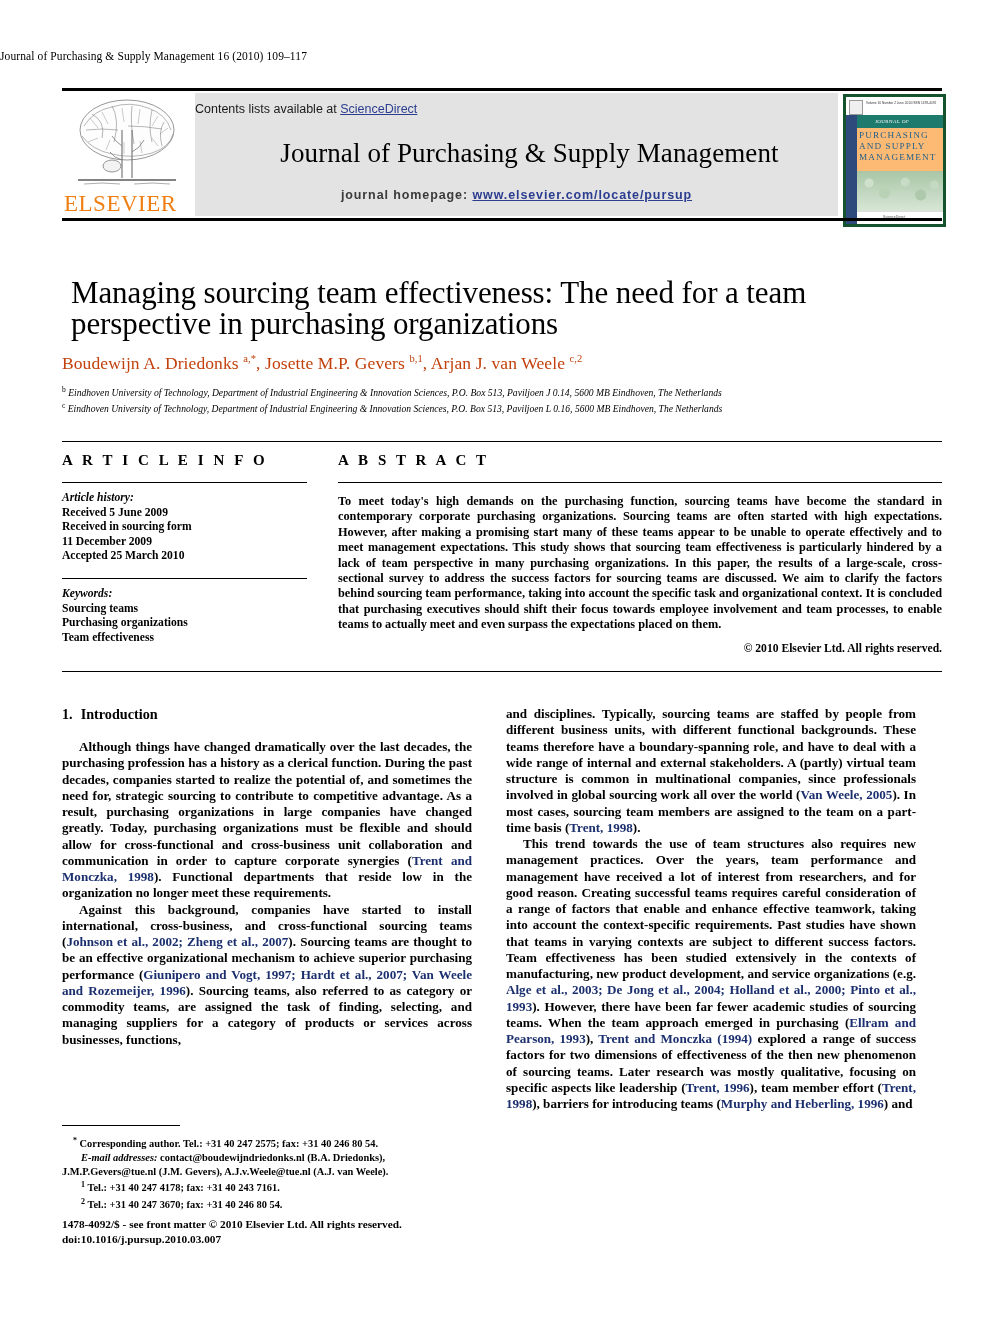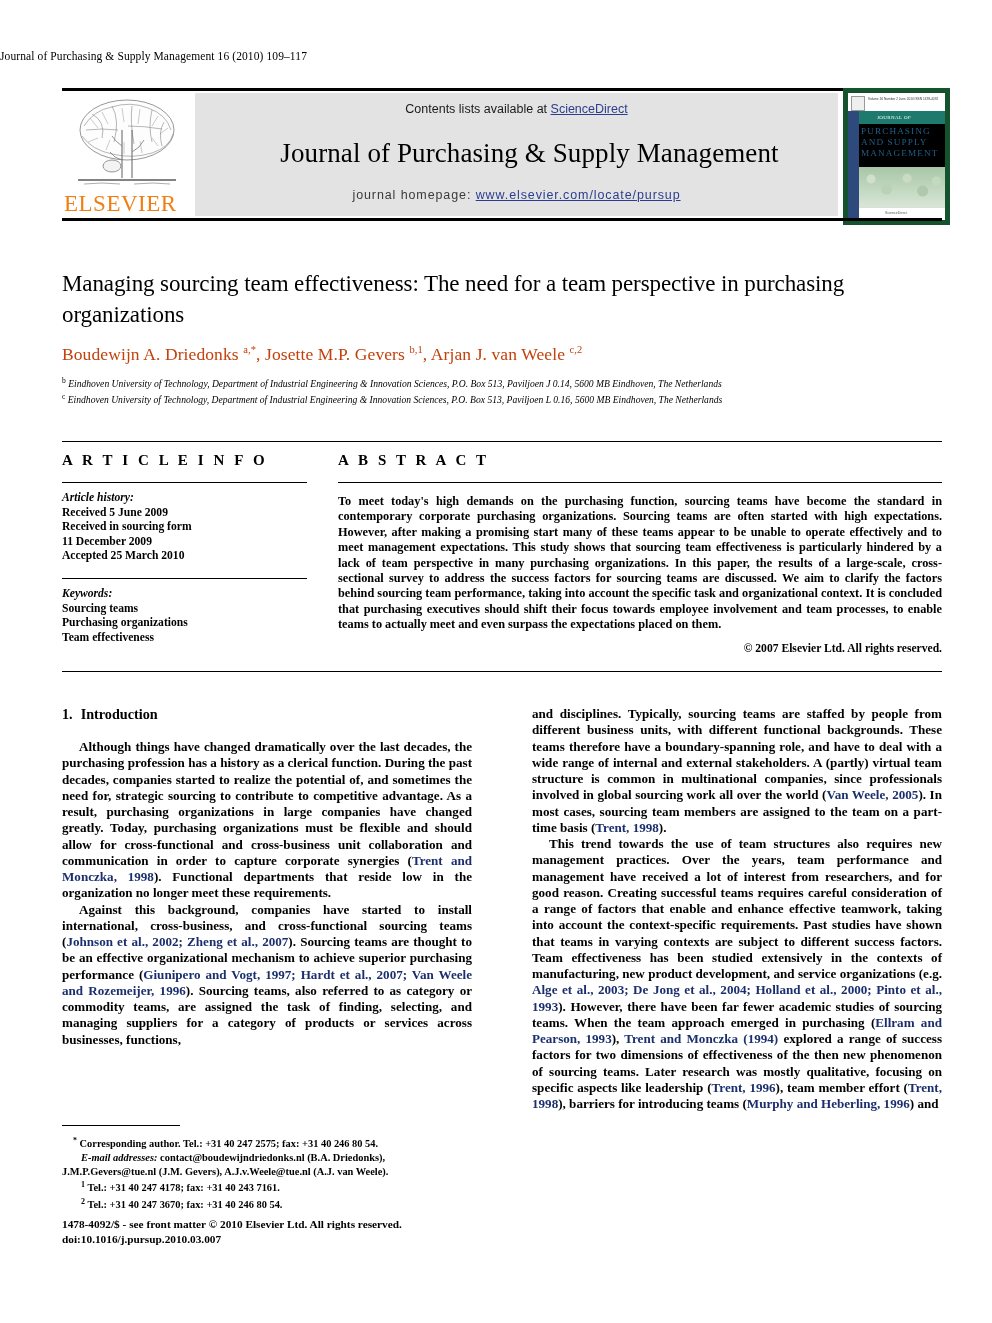--- a/index.html
+++ b/index.html
@@ -78,21 +78,20 @@
     position: absolute;
     left: 133px; top: 5px;
     width: 643px;
     height: 123px;
     background: #e3e3e3;
   }
   .contents-line {
     position: absolute;
     left: 0; top: 9px;
     width: 643px;
-    text-align: center;
     font-family: "Liberation Sans", sans-serif;
     font-size: 12.5px;
     color: #1a1a1a;
   }
   .sd-link { color: #2b3d8f; }
   .journal-title {
     position: absolute;
     left: 0; top: 45px;
     width: 669px;
     text-align: center;
@@ -103,31 +102,32 @@
   }
   .homepage-line {
     position: absolute;
     left: 0; top: 95px;
     width: 643px;
     text-align: center;
     font-family: "Liberation Sans", sans-serif;
     font-size: 12.5px;
     letter-spacing: 0.9px;
     color: #3a3a3a;
+    font-weight: bold;
   }
   .homepage-url { color: #2b3d8f; letter-spacing: 0.9px; }
 
   
   .cover {
     position: absolute;
-    left: 781px; top: 0;
+    left: 781px; top: 6px;
     width: 97px;
     height: 127px;
-    background: #000000;
-    border: 5px solid #14532d;
+    background: #fdba74;
+    border: 3px solid #14532d;
     overflow: hidden;
   }
   .cover-leftbar {
     position: absolute;
     left: 0; top: 18px;
     width: 11px; height: 109px;
     background: #2e4a7d;
   }
   .cover-topstrip {
     position: absolute;
@@ -191,24 +191,24 @@
   }
 
   
   .title-block {
     position: absolute;
     left: 62px; top: 268px;
     width: 865px;
   }
   .paper-title {
     font-family: "Liberation Serif", serif;
-    font-size: 23px;
+    font-size: 31px;
     line-height: 31px;
     color: #000;
-    margin: 0;
+    margin: 9px;
     font-weight: normal;
     letter-spacing: -0.1px;
   }
   .authors {
     margin-top: 14px;
     font-family: "Liberation Serif", serif;
     font-size: 17.5px;
     color: #c2410c;
     letter-spacing: 0.1px;
   }
@@ -296,21 +296,21 @@
   }
 
   
   .body-left {
     position: absolute;
     left: 62px; top: 706px;
     width: 410px;
   }
   .body-right {
     position: absolute;
-    left: 532px; top: 706px;
+    left: 506px; top: 706px;
     width: 410px;
   }
   .h2 {
     font-family: "Liberation Serif", serif;
     font-weight: bold;
     font-size: 14.2px;
     color: #000;
     margin: 0 0 16px 0;
   }
   .h2 .num { margin-right: 8px; }
@@ -454,21 +454,21 @@
           <div>Purchasing organizations</div>
           <div>Team effectiveness</div>
         </div>
     </div>
   </div>
 
   <div class="col-abstract">
     <div class="sec-head">A B S T R A C T</div>
     <div class="thin-rule"></div>
     <div class="abstract-body">To meet today's high demands on the purchasing function, sourcing teams have become the standard in contemporary corporate purchasing organizations. Sourcing teams are often started with high expectations. However, after making a promising start many of these teams appear to be unable to operate effectively and to meet management expectations. This study shows that sourcing team effectiveness is particularly hindered by a lack of team perspective in many purchasing organizations. In this paper, the results of a large-scale, cross-sectional survey to address the success factors for sourcing teams are discussed. We aim to clarify the factors behind sourcing team performance, taking into account the specific task and organizational context. It is concluded that purchasing executives should shift their focus towards employee involvement and team processes, to enable teams to actually meet and even surpass the expectations placed on them.</div>
-    <div class="copyright-line">© 2007 Elsevier Ltd. All rights reserved.</div>
+    <div class="copyright-line">© 2010 Elsevier Ltd. All rights reserved.</div>
   </div>
 
   <div class="panel-rule-bottom"></div>
 
   <div class="body-left">
     <h2 class="h2">
       <span class="num">1.</span><span>Introduction</span>
     </h2>
     <div>
         <p class="para">Although things have changed dramatically over the last decades, the purchasing profession has a history as a clerical function. During the past decades, companies started to realize the potential of, and sometimes the need for, strategic sourcing to contribute to competitive advantage. As a result, purchasing organizations in large companies have changed greatly. Today, purchasing organizations must be flexible and should allow for cross-functional and cross-business unit collaboration and communication in order to capture corporate synergies (<span class="ref">Trent and Monczka, 1998</span>). Functional departments that reside low in the organization no longer meet these requirements.</p>

